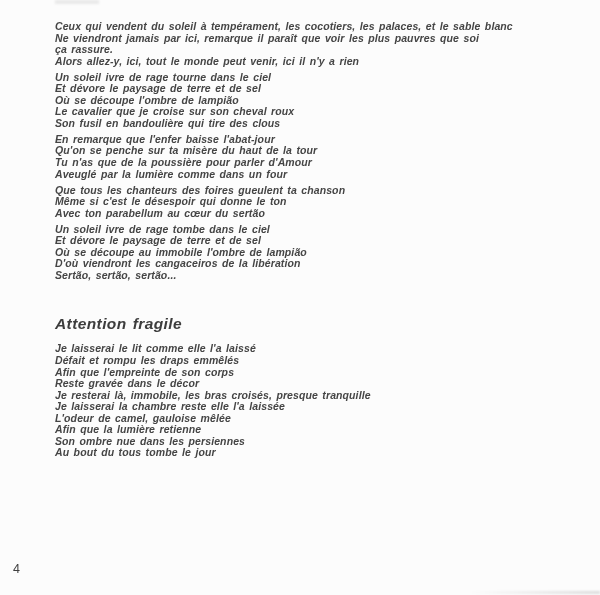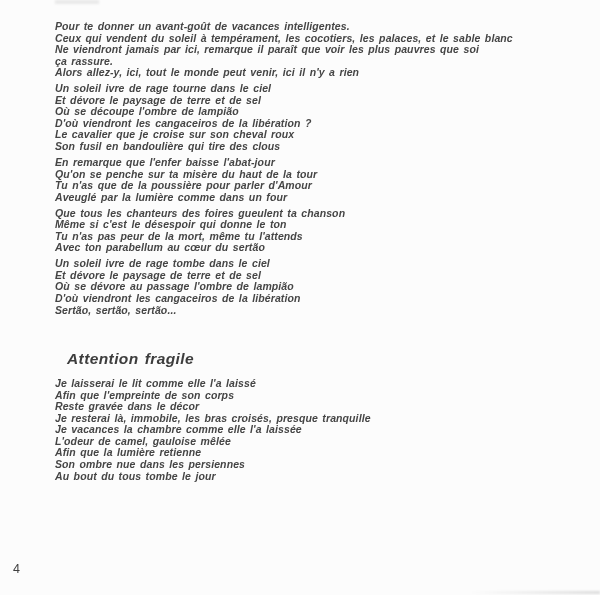--- a/index.html
+++ b/index.html
@@ -48,21 +48,21 @@
     white-space: nowrap;
   }
   .stanza {
     margin: 0 0 4.5px 0;
     padding: 0;
   }
   .lyric-line {
     height: 11.55px;
   }
   .song-title {
-    margin: 34px 0 10px 12px;
+    margin: 34px 0 10px 0;
     padding: 0;
     font-style: italic;
     font-weight: bold;
     font-size: 15.5px;
     line-height: 18px;
     letter-spacing: 0.4px;
     color: #3d3d3d;
   }
   .page-number {
     position: absolute;
@@ -77,61 +77,59 @@
 </style>
 </head>
 <body>
 
 <div class="page">
   <div class="scan-artifact-top"></div>
 
   <div class="lyrics">
     <div id="song1">
         <div class="stanza">
-          <div class="lyric-line">Pour te donner un avant-goût de vacances intelligentes.</div>
           <div class="lyric-line">Ceux qui vendent du soleil à tempérament, les cocotiers, les palaces, et le sable blanc</div>
           <div class="lyric-line">Ne viendront jamais par ici, remarque il paraît que voir les plus pauvres que soi</div>
           <div class="lyric-line">ça rassure.</div>
           <div class="lyric-line">Alors allez-y, ici, tout le monde peut venir, ici il n'y a rien</div>
         </div>
         <div class="stanza">
           <div class="lyric-line">Un soleil ivre de rage tourne dans le ciel</div>
           <div class="lyric-line">Et dévore le paysage de terre et de sel</div>
           <div class="lyric-line">Où se découpe l'ombre de lampião</div>
-          <div class="lyric-line">D'où viendront les cangaceiros de la libération ?</div>
           <div class="lyric-line">Le cavalier que je croise sur son cheval roux</div>
           <div class="lyric-line">Son fusil en bandoulière qui tire des clous</div>
         </div>
         <div class="stanza">
           <div class="lyric-line">En remarque que l'enfer baisse l'abat-jour</div>
           <div class="lyric-line">Qu'on se penche sur ta misère du haut de la tour</div>
           <div class="lyric-line">Tu n'as que de la poussière pour parler d'Amour</div>
           <div class="lyric-line">Aveuglé par la lumière comme dans un four</div>
         </div>
         <div class="stanza">
           <div class="lyric-line">Que tous les chanteurs des foires gueulent ta chanson</div>
           <div class="lyric-line">Même si c'est le désespoir qui donne le ton</div>
-          <div class="lyric-line">Tu n'as pas peur de la mort, même tu l'attends</div>
           <div class="lyric-line">Avec ton parabellum au cœur du sertão</div>
         </div>
         <div class="stanza">
           <div class="lyric-line">Un soleil ivre de rage tombe dans le ciel</div>
           <div class="lyric-line">Et dévore le paysage de terre et de sel</div>
-          <div class="lyric-line">Où se dévore au passage l'ombre de lampião</div>
+          <div class="lyric-line">Où se découpe au immobile l'ombre de lampião</div>
           <div class="lyric-line">D'où viendront les cangaceiros de la libération</div>
           <div class="lyric-line">Sertão, sertão, sertão...</div>
         </div>
       </div>
     <h2 class="song-title">Attention fragile</h2>
     <div id="song2">
         <div class="lyric-line">Je laisserai le lit comme elle l'a laissé</div>
+        <div class="lyric-line">Défait et rompu les draps emmêlés</div>
         <div class="lyric-line">Afin que l'empreinte de son corps</div>
         <div class="lyric-line">Reste gravée dans le décor</div>
         <div class="lyric-line">Je resterai là, immobile, les bras croisés, presque tranquille</div>
-        <div class="lyric-line">Je vacances la chambre comme elle l'a laissée</div>
+        <div class="lyric-line">Je laisserai la chambre reste elle l'a laissée</div>
         <div class="lyric-line">L'odeur de camel, gauloise mêlée</div>
         <div class="lyric-line">Afin que la lumière retienne</div>
         <div class="lyric-line">Son ombre nue dans les persiennes</div>
         <div class="lyric-line">Au bout du tous tombe le jour</div>
       </div>
   </div>
 
   <div class="page-number">4</div>
   <div class="scan-artifact-bottom"></div>
 </div>

